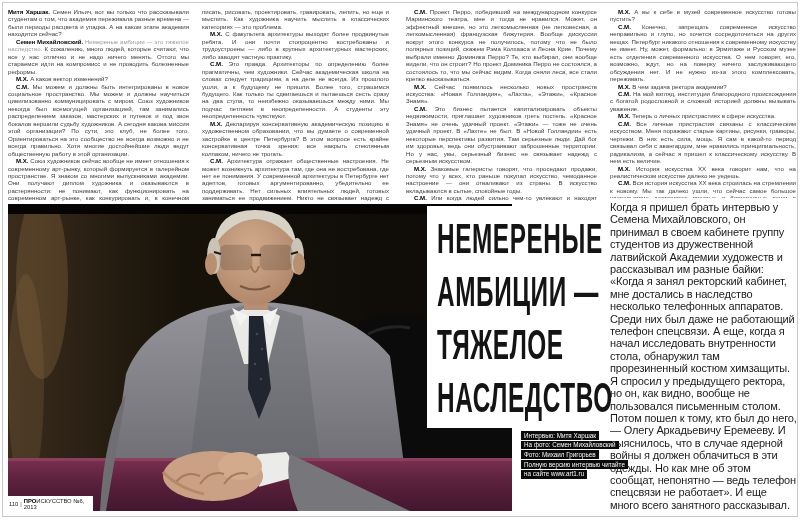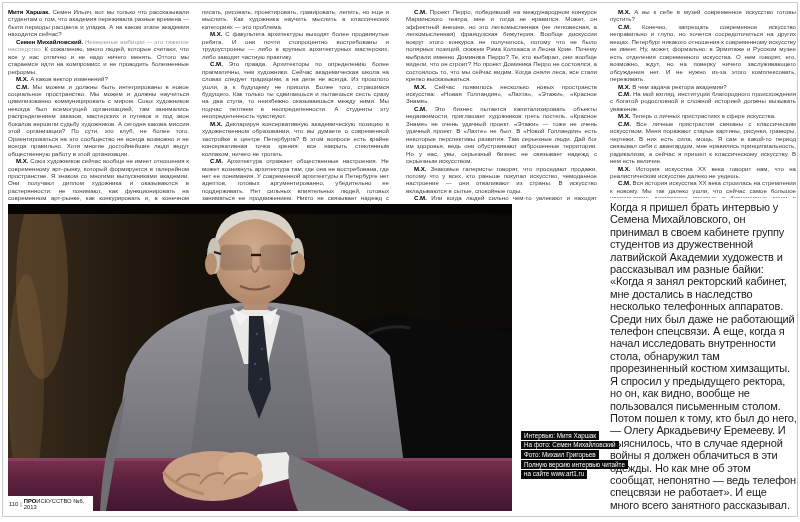--- a/index.html
+++ b/index.html
@@ -127,20 +127,26 @@
       <path d="M248 252 L276 246 Q288 258 282 272 L254 284 Q240 266 248 252 Z" fill="#ebebe9" transform="rotate(8 262 264)"></path>
       <ellipse cx="205" cy="272" rx="50" ry="25" fill="#caa184"></ellipse>
       <ellipse cx="232" cy="262" rx="22" ry="14" fill="#d2ab8d"></ellipse>
       <path d="M168 278 Q178 266 192 272 M192 280 Q202 266 216 270 M216 280 Q226 266 240 270" stroke="#a87a5c" stroke-width="2" fill="none"></path>
       <path d="M155 268 Q170 284 196 290" stroke="#b68a68" stroke-width="3" fill="none"></path>
       <path d="M98 307 L118 190 Q96 230 92 307 Z" fill="#6f6f73"></path>
       <path d="M282 250 L402 307 L290 307 Q276 276 282 250 Z" fill="#77777b"></path>
     </svg>
   </div>
 
+  <div id="headline-box">
+    <div class="headline-line">НЕМЕРЕНЫЕ</div>
+    <div class="headline-line">АМБИЦИИ —</div>
+    <div class="headline-line">ТЯЖЕЛОЕ</div>
+    <div class="headline-line">НАСЛЕДСТВО</div>
+  </div>
 
   <div id="credits">
       <div class="credit-chip">Интервью: Митя Харшак</div>
       <div class="credit-chip">На фото: Семен Михайловский</div>
       <div class="credit-chip">Фото: Михаил Григорьев</div>
       <div class="credit-chip">Полную версию интервью читайте</div>
       <div class="credit-chip">на сайте www.art1.ru</div>
     </div>
 
   <div id="lede">Когда я пришел брать интервью у Семена Михайловского, он принимал в своем кабинете группу студентов из дружественной латвийской Академии художеств и рассказывал им разные байки: «Когда я занял ректорский кабинет, мне достались в наследство несколько телефонных аппаратов. Среди них был даже не работающий телефон спецсвязи. А еще, когда я начал исследовать внутренности стола, обнаружил там прорезиненный костюм химзащиты. Я спросил у предыдущего ректора, но он, как видно, вообще не пользовался письменным столом. Потом пошел к тому, кто был до него, — Олегу Аркадьевичу Еремееву. И выяснилось, что в случае ядерной войны я должен облачиться в эти одежды. Но как мне об этом сообщат, непонятно — ведь телефон спецсвязи не работает». И еще много всего занятного рассказывал.</div>

